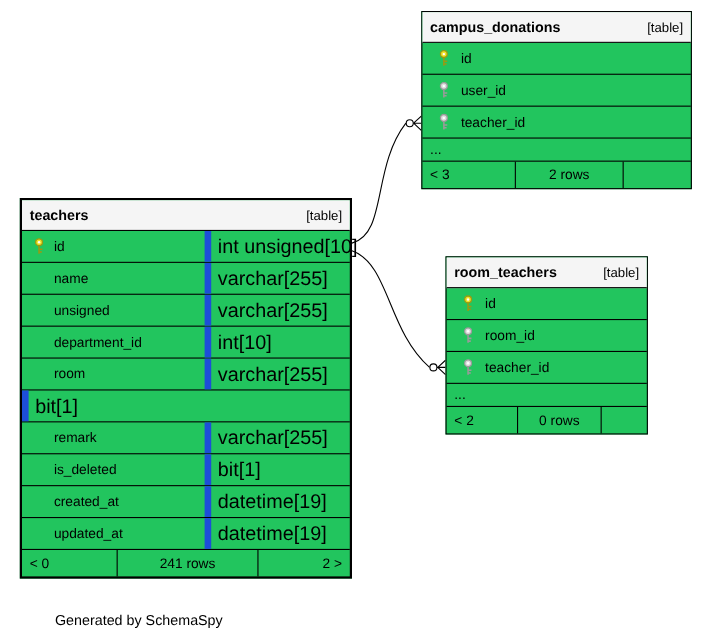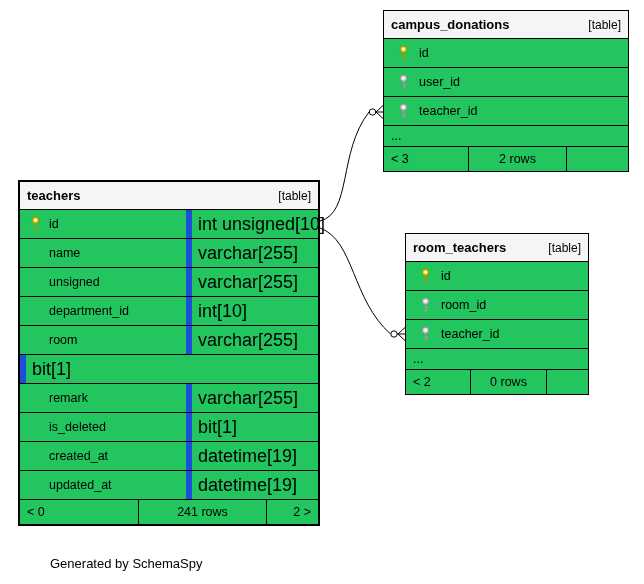--- a/index.html
+++ b/index.html
@@ -127,21 +127,21 @@
     <div class="col-row">
       <div class="name-cell">
           <span class="key-slot"></span>
         <span class="col-name">updated_at</span>
         </div>
       <div class="type-cell">datetime[19]</div>
     </div>
 
     <div class="tbl-footer">
       <div class="f-cell" style="width:86px;">&lt; 0</div>
-      <div class="f-cell f-center" style="width:128px;margin-left:32px;">241 rows</div>
+      <div class="f-cell f-center" style="width:128px;">241 rows</div>
       <div class="f-cell f-right">2 &gt;</div>
     </div>
   </div>
 
   <div class="db-table rel" style="left:383px; top:10px; width:246px;">
     <div class="tbl-header">
       <span class="tbl-title">campus_donations</span>
       <span class="tbl-badge">[table]</span>
     </div>
 

